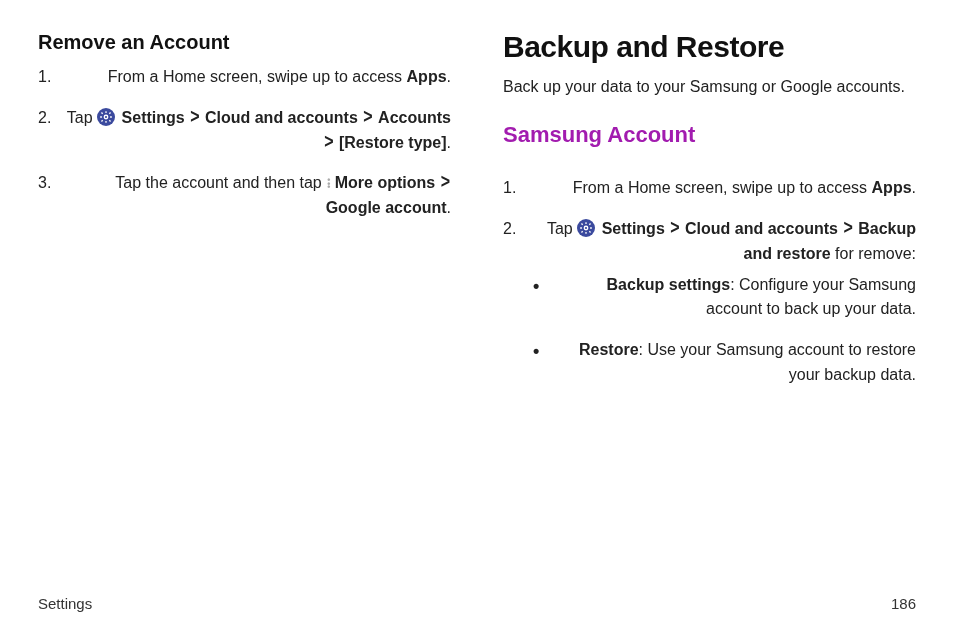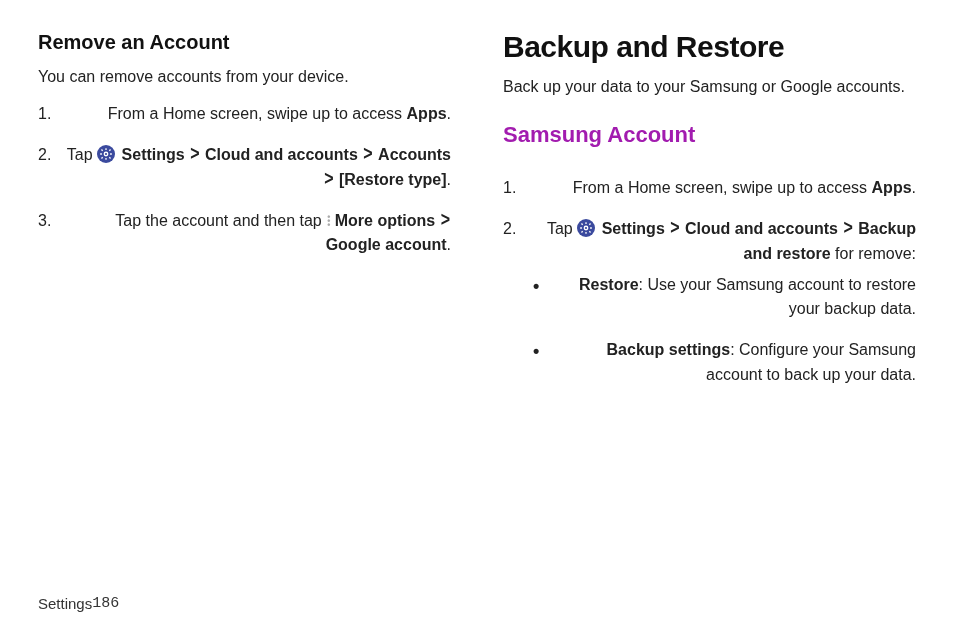--- a/index.html
+++ b/index.html
@@ -130,30 +130,29 @@
     .footer {
       position: absolute;
       bottom: 24px;
       left: 38px;
       right: 38px;
       display: flex;
       font-size: 15px;
       color: #333;
     }
     .footer .label { flex: 0 0 auto; }
-    .footer .pagewrap { flex: 1; text-align: left; font-family: Liberation Mono, monospace; }
+    .footer .pagewrap { flex: 1; text-align: right; }
   </style>
 </head>
 <body>
 
 <div class="columns">
 
   <div class="col">
     <h2>Remove an Account</h2>
-    <p class="lead">You can remove accounts from your device.</p>
 
     <ol class="steps">
       <li>
         <span>From a Home screen, swipe up to access </span><span class="b">Apps</span><span>.</span>
       </li>
       <li>
         <span>Tap </span><span class="settings-icon"><svg viewBox="0 0 24 24" fill="none" stroke="#fff" stroke-width="2.2">
               <circle cx="12" cy="12" r="3"></circle>
               <path d="M12 2v3M12 19v3M4.2 4.2l2.1 2.1M17.7 17.7l2.1 2.1M2 12h3M19 12h3M4.2 19.8l2.1-2.1M17.7 6.3l2.1-2.1"></path>
             </svg></span>
@@ -190,24 +189,24 @@
               <path d="M12 2v3M12 19v3M4.2 4.2l2.1 2.1M17.7 17.7l2.1 2.1M2 12h3M19 12h3M4.2 19.8l2.1-2.1M17.7 6.3l2.1-2.1"></path>
             </svg></span>
         <span class="b">Settings</span>
         <span class="b chev">&gt;</span>
         <span class="b">Cloud and accounts</span>
         <span class="b chev">&gt;</span>
         <span class="b">Backup and restore</span><span> for remove:</span>
 
         <ul class="bullets">
           <li>
-            <span class="b">Restore</span><span>: Use your Samsung account to restore your backup data.</span>
+            <span class="b">Backup settings</span><span>: Configure your Samsung account to back up your data.</span>
           </li>
           <li>
-            <span class="b">Backup settings</span><span>: Configure your Samsung account to back up your data.</span>
+            <span class="b">Restore</span><span>: Use your Samsung account to restore your backup data.</span>
           </li>
         </ul>
       </li>
     </ol>
   </div>
 </div>
 
 <div class="footer">
   <span class="label">Settings</span>
   <span class="pagewrap"><span>186</span></span>

